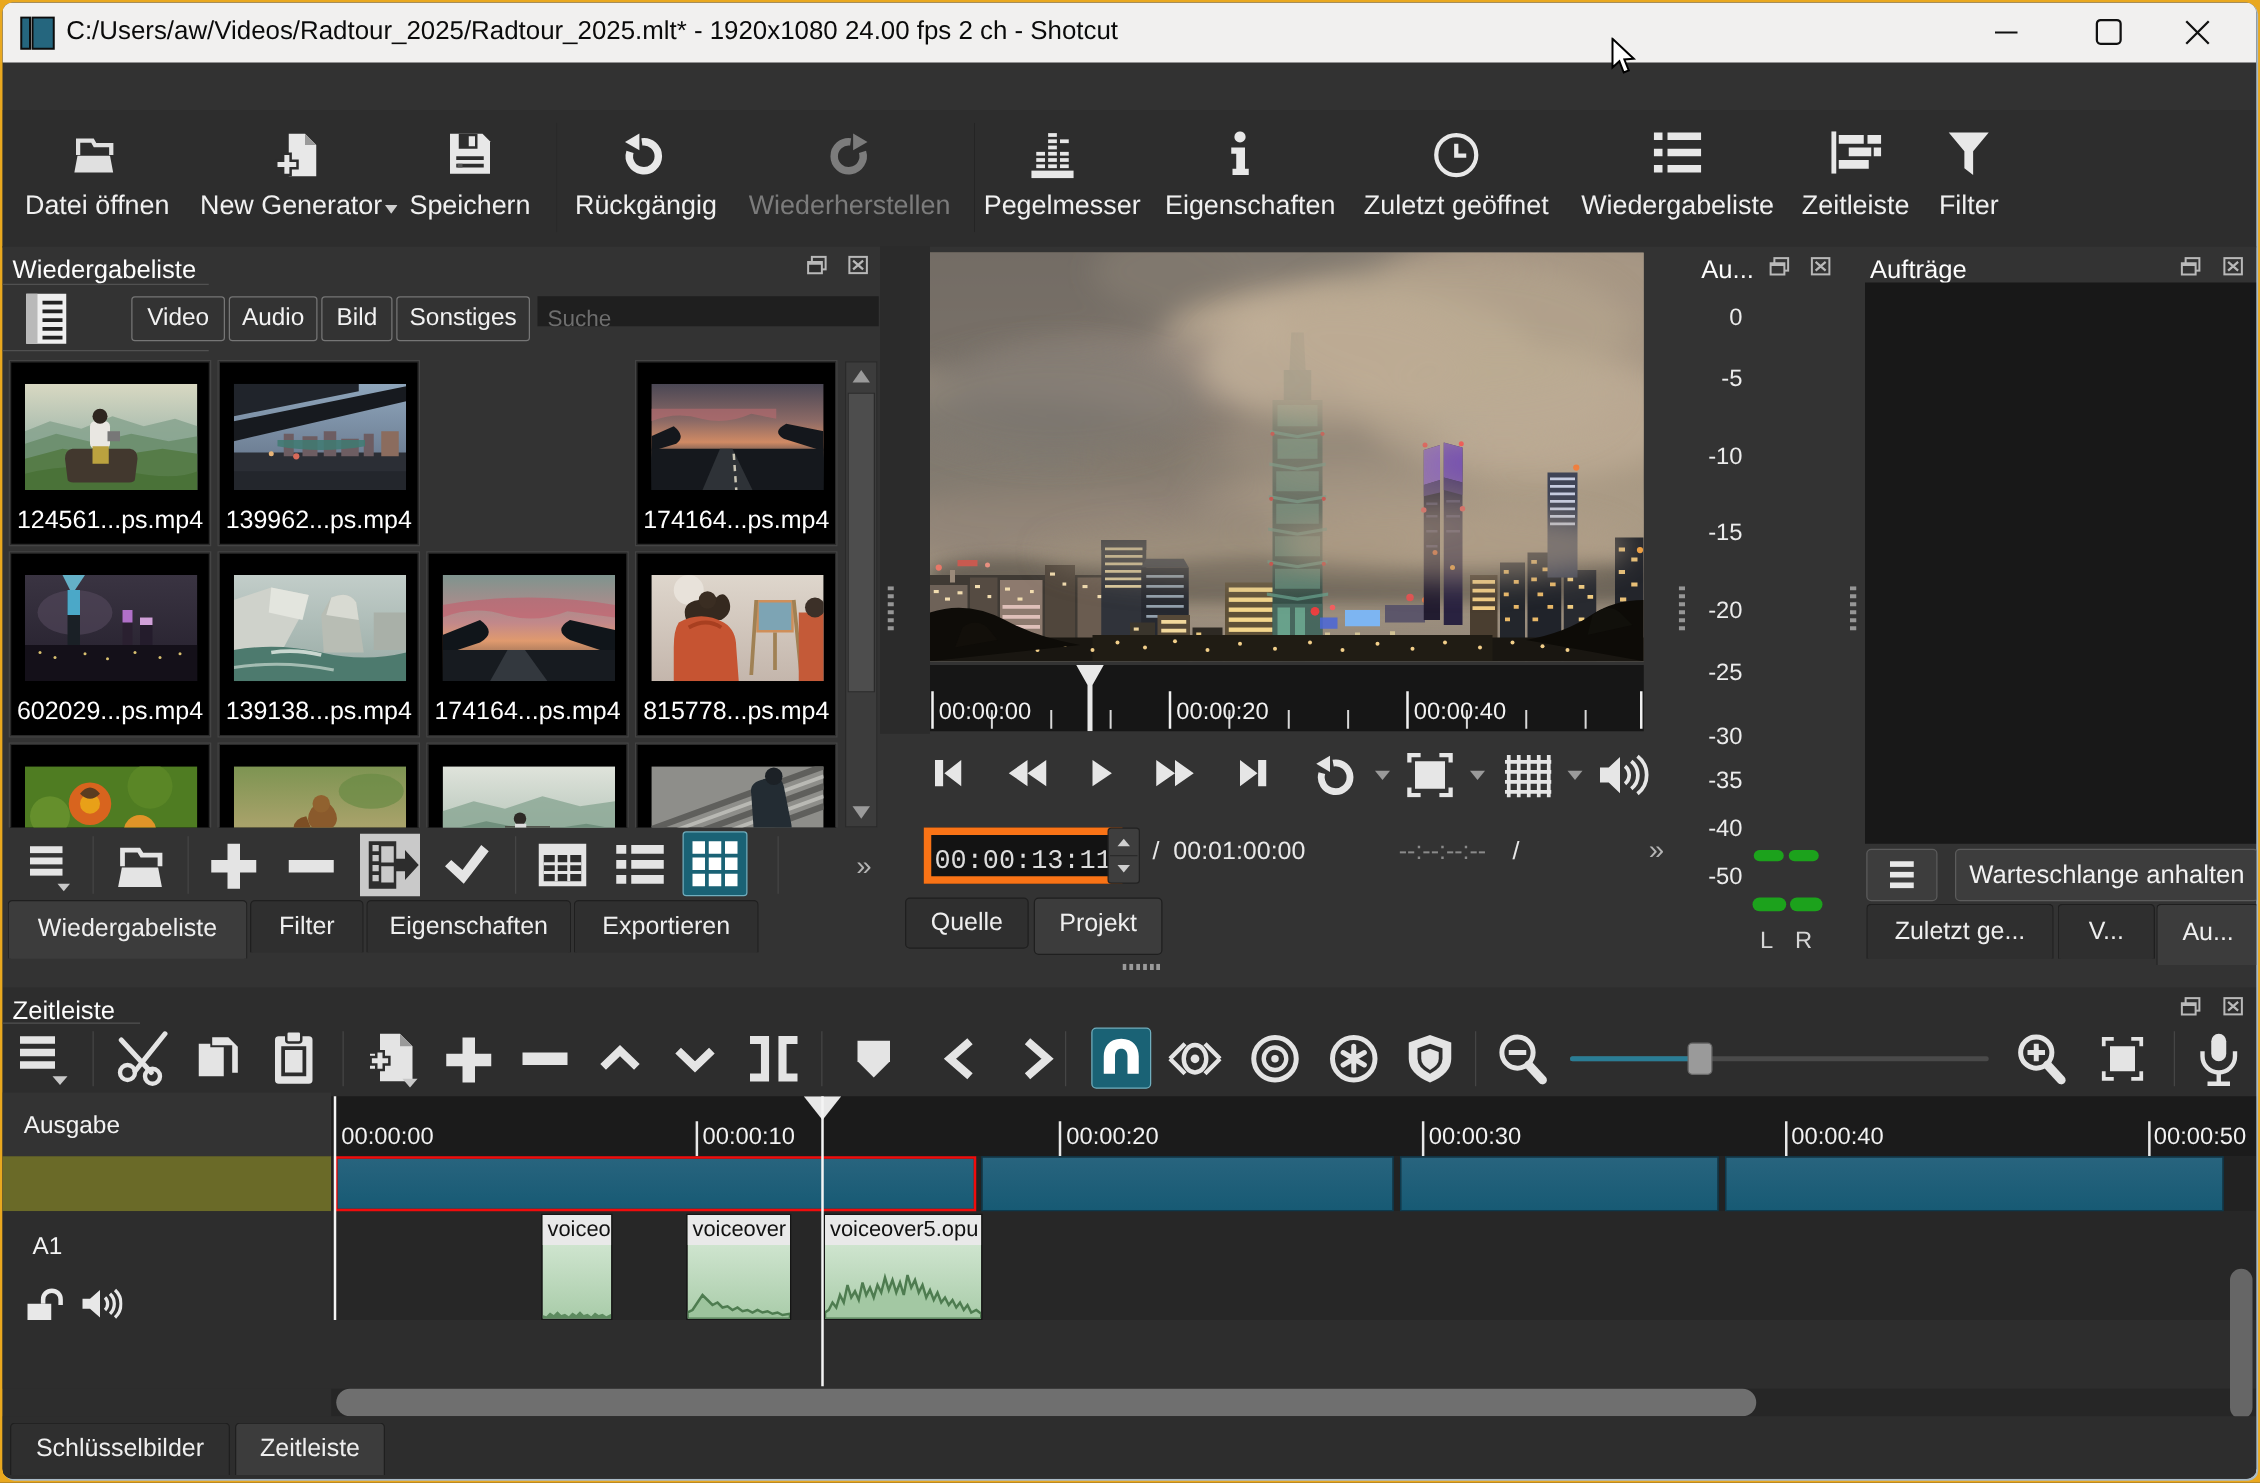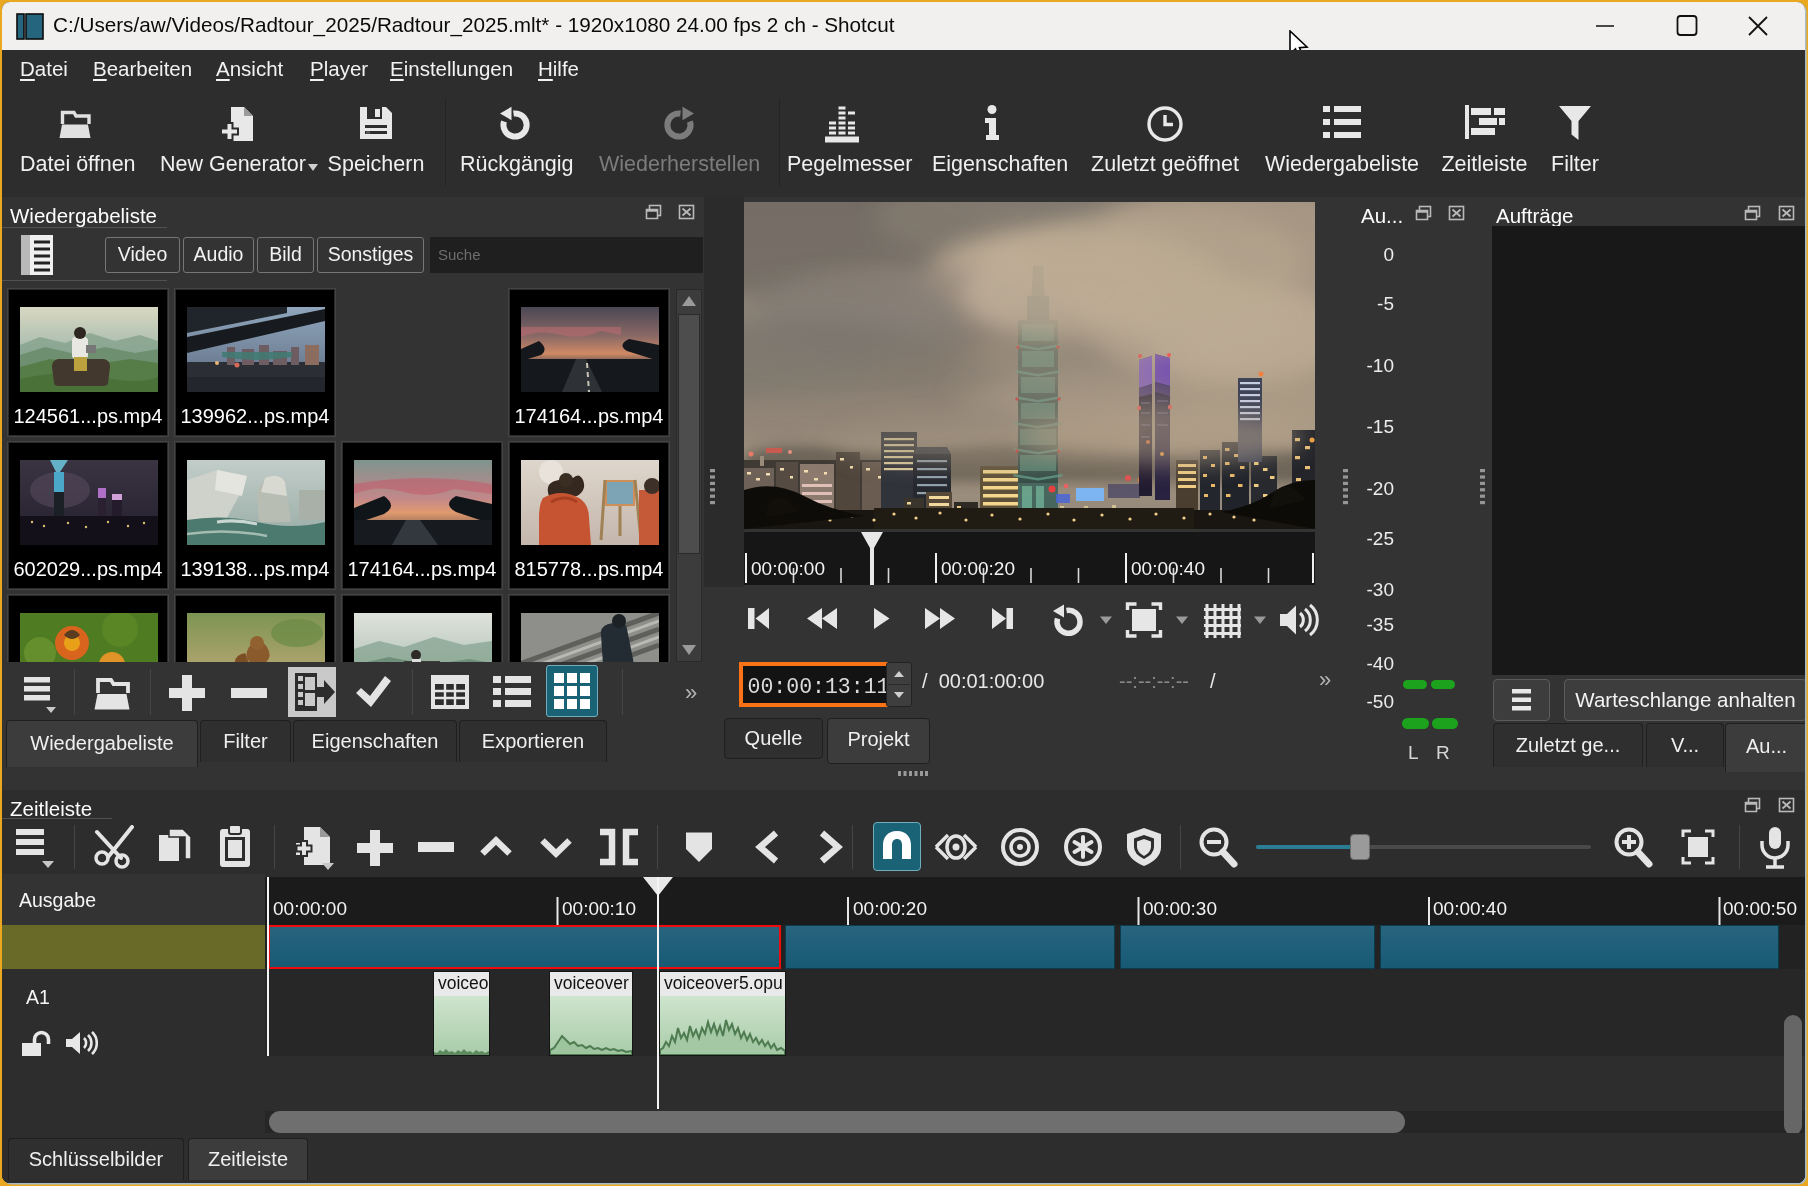--- a/index.html
+++ b/index.html
@@ -53,28 +53,20 @@
         </svg>
   <svg class="winbtn" style="left:1736px" width="46" height="48">
           <path d="M11 15 L29 33 M29 15 L11 33" stroke="#111" stroke-width="1.8"></path>
         </svg>
 
   <svg class="abs" style="left:1286px;top:28px" width="22" height="32" viewBox="0 0 22 32">
           <path d="M2 1 L2 24 L7.5 19 L11 28 L15 26.4 L11.5 17.6 L19 17z" fill="#fff" stroke="#000" stroke-width="1.6"></path>
         </svg>
 </div>
 
-<div id="menubar">
-  <div class="menuitem" style="left:18px"><u>D</u>atei</div>
-  <div class="menuitem" style="left:91px"><u>B</u>earbeiten</div>
-  <div class="menuitem" style="left:214px"><u>A</u>nsicht</div>
-  <div class="menuitem" style="left:308px"><u>P</u>layer</div>
-  <div class="menuitem" style="left:388px"><u>E</u>instellungen</div>
-  <div class="menuitem" style="left:536px"><u>H</u>ilfe</div>
-</div>
 
 <div id="toolbar">
   <div class="tbitem" style="left:18px;width:110px">
     <svg class="ic" width="40" height="36" viewBox="0 0 40 36">
             <path d="M7.5 19 V7.5 h11.5 l2 3.5 h13 V19" fill="none" stroke="#e0e0e0" stroke-width="3.4"></path>
             <path d="M7 19.5 h26 l2.5 13.5 H4.5z" fill="#e0e0e0"></path>
           </svg>
     <div class="lb">Datei öffnen</div>
   </div>
   <div class="tbitem" style="left:158px;width:155px">
@@ -206,21 +198,21 @@
           <g stroke="#222" stroke-width="3">
             <path d="M14 8 h16 M14 15 h16 M14 22 h16 M14 29 h16 M14 36 h16"></path>
           </g>
         </svg>
   <div class="abs" style="left:0;top:83px;width:165px;height:1px;background:#515151"></div>
   
   <div class="chip" style="left:103px;width:75px">Video</div>
   <div class="chip" style="left:181px;width:71px">Audio</div>
   <div class="chip" style="left:255px;width:57px">Bild</div>
   <div class="chip" style="left:315px;width:107px">Sonstiges</div>
-  <div class="abs" style="left:428px;top:40px;width:273px;height:36px;background:#1f1f1f;color:#6e6e6e;font-size:15px;line-height:36px;padding-left:8px">Suche</div>
+  <div class="abs" style="left:428px;top:40px;width:273px;height:24px;background:#1f1f1f;color:#6e6e6e;font-size:18px;line-height:36px;padding-left:8px">Suche</div>
 
   
   <div class="abs" style="left:0;top:90px;width:702px;height:375px;overflow:hidden">
     <div class="cell" style="left:6px;top:2px">
       <div class="thumb">
               <svg width="138" height="85" viewBox="0 0 138 85">
         <defs>
                   <linearGradient id="t1s" x1="0" y1="0" x2="0" y2="1">
                     <stop offset="0" stop-color="#d8d8c2"></stop>
                     <stop offset=".5" stop-color="#a8bcae"></stop>
@@ -912,21 +904,21 @@
     <g>
             <path d="M512 14.5 h12 l-6 7.5z" fill="#9a9a9a"></path>
           </g>
     <g fill="#e6e6e6">
       <path d="M538 12 h7 l9 -8.5 v29 l-9 -8.5 h-7z"></path>
       <path d="M558 11 a9 9 0 0 1 0 14 M563 7 a14 14 0 0 1 0 22 M568 3 a19 19 0 0 1 0 30" stroke="#e6e6e6" stroke-width="3" fill="none"></path>
     </g>
   </svg>
 
   
-  <div class="abs" style="left:737px;top:465px;width:159px;height:45px;background:#131313;border:4px solid #f97316;color:#dcdcdc;font-family:'Liberation Mono',monospace;font-size:21.5px;line-height:43px;text-align:center">00:00:13:11</div>
+  <div class="abs" style="left:737px;top:465px;width:159px;height:45px;background:#131313;border:6px solid #f97316;color:#dcdcdc;font-family:'Liberation Mono',monospace;font-size:21.5px;line-height:43px;text-align:center">00:00:13:11</div>
   <div class="abs" style="left:884px;top:465px;width:26px;height:45px;background:#3e3e3e;border:1px solid #222;border-radius:3px">
     <svg width="24" height="43" viewBox="0 0 24 43">
             <path d="M12 8 L17 14 H7z" fill="#cfcfcf"></path>
             <path d="M12 35 L17 29 H7z" fill="#cfcfcf"></path>
             <path d="M1 21.5 h22" stroke="#2a2a2a" stroke-width="1"></path>
           </svg>
   </div>
   <div class="abs" style="left:920px;top:473px;font-size:20px;color:#e8e8e8">/&nbsp; 00:01:00:00</div>
   <div class="abs" style="left:1117px;top:473px;font-size:20px;color:#8a8a8a">--:--:--:--</div>
   <div class="abs" style="left:1208px;top:473px;font-size:20px;color:#e8e8e8">/</div>

